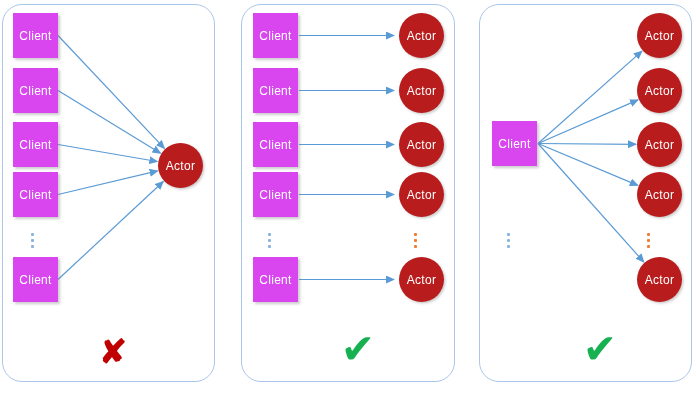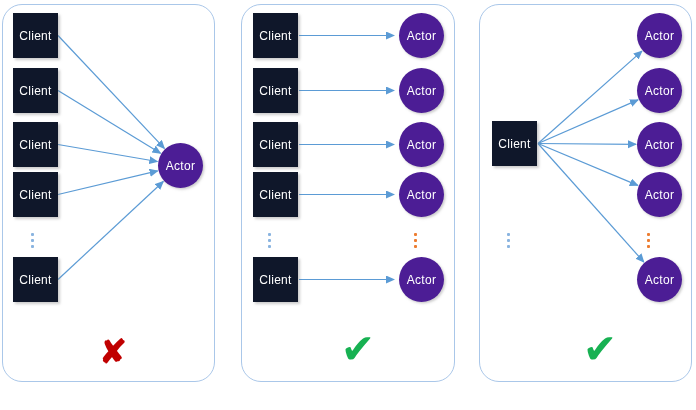--- a/index.html
+++ b/index.html
@@ -14,22 +14,22 @@
   .p1{left:2px;width:213px;}
   .p2{left:241px;width:214px;}
   .p3{left:479px;width:213px;}
   svg.arrows{position:absolute;left:0;top:0;z-index:2;}
   .node{
     position:absolute;width:45px;height:45px;z-index:3;
     display:flex;align-items:center;justify-content:center;
     color:#ffffff;font-size:12px;letter-spacing:.3px;
     box-shadow:1.5px 1.5px 2.5px rgba(120,120,120,.38);
   }
-  .client{background:#0f172a;text-align:right;}
-  .actor{background:#4c1d95;border-radius:50%;}
+  .client{background:#d946ef;text-align:right;}
+  .actor{background:#b91c1c;border-radius:50%;}
   .dots{position:absolute;display:flex;flex-direction:column;gap:3px;z-index:3;}
   .dots i{width:3px;height:3px;border-radius:1px;background:#8ab4e0;display:block;}
   .dots.orange i{background:#ed7d31;}
   .verdict{
     position:absolute;z-index:3;width:44px;height:42px;line-height:42px;
     text-align:center;font-weight:bold;
   }
   .cross{color:#c00000;font-size:33px;}
   .check{color:#17b152;font-size:41px;font-weight:normal;}
 </style>

